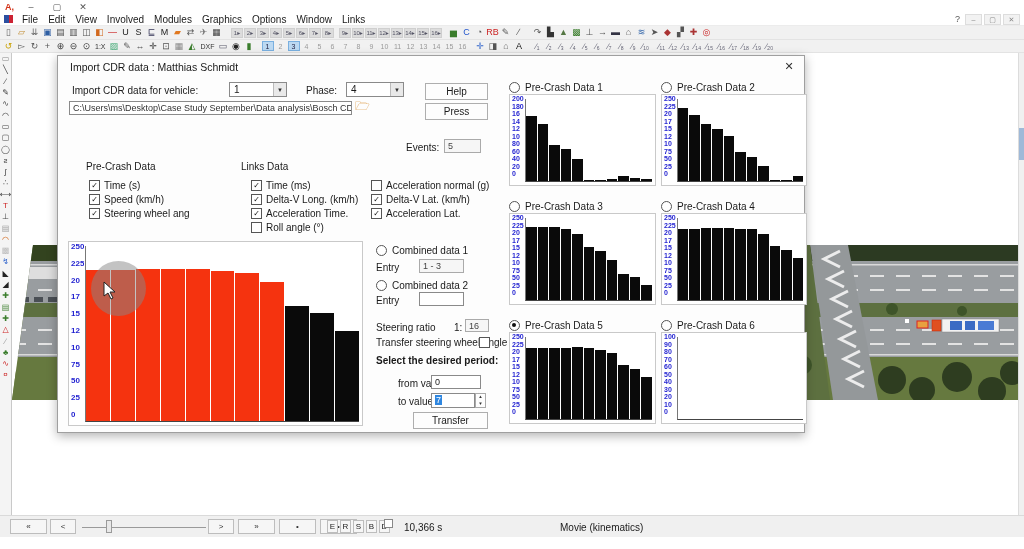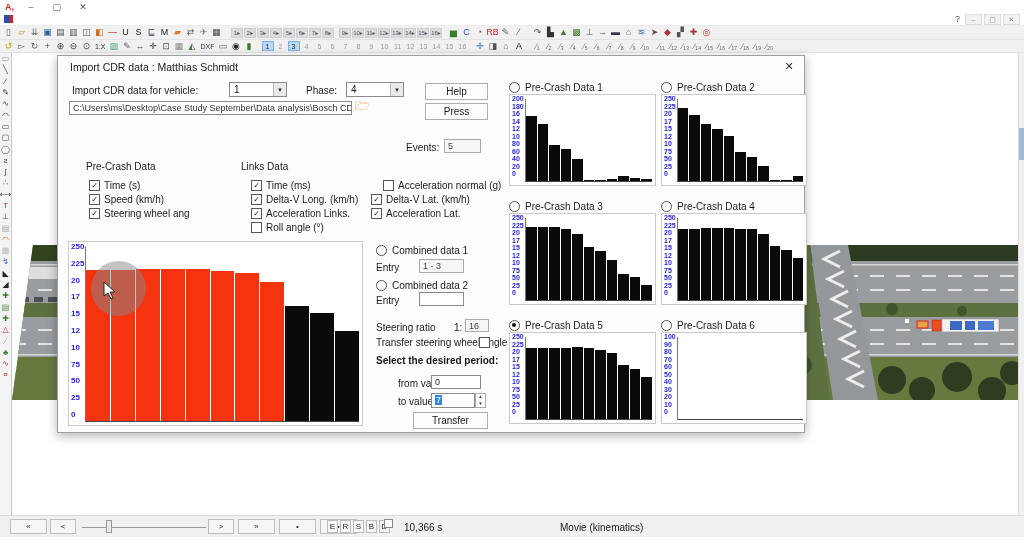--- a/index.html
+++ b/index.html
@@ -85,20 +85,31 @@
 
   <div class="titlebar">
     <span class="app-ico">A,</span>
     <span class="cap-btn">–</span>
     <span class="cap-btn">▢</span>
     <span class="cap-btn">✕</span>
   </div>
 
   <div class="menubar">
     <span class="mdi-ico"></span>
+    <span id="menu-items" style="display:flex;">
+        <span class="menu-item">File</span>
+        <span class="menu-item">Edit</span>
+        <span class="menu-item">View</span>
+        <span class="menu-item">Involved</span>
+        <span class="menu-item">Modules</span>
+        <span class="menu-item">Graphics</span>
+        <span class="menu-item">Options</span>
+        <span class="menu-item">Window</span>
+        <span class="menu-item">Links</span>
+      </span>
     <span class="menubar-right">
       <span style="font-size:9px;color:#555;margin-right:3px;">?</span>
       <span class="mdi-btn">–</span>
       <span class="mdi-btn">▢</span>
       <span class="mdi-btn">✕</span>
     </span>
   </div>
 
   <div class="toolbar tb1" id="toolbar1">
       <span class="tb-icon" style="color: rgb(102, 102, 102);">▯</span>
@@ -533,29 +544,29 @@
         <div class="chk-row" style="left: 193px; top: 124px;">
           <span class="chk">✓</span>
           <span>Time (ms)</span>
         </div>
         <div class="chk-row" style="left: 193px; top: 138px;">
           <span class="chk">✓</span>
           <span>Delta-V Long. (km/h)</span>
         </div>
         <div class="chk-row" style="left: 193px; top: 152px;">
           <span class="chk">✓</span>
-          <span>Acceleration Links.</span>
+          <span>Acceleration Time.</span>
         </div>
         <div class="chk-row" style="left: 193px; top: 166px;">
           <span class="chk"></span>
           <span>Roll angle (°)</span>
         </div>
       </div>
     <div id="chk-col3">
-        <div class="chk-row" style="left: 325px; top: 124px;">
+        <div class="chk-row" style="left: 313px; top: 124px;">
           <span class="chk"></span>
           <span>Acceleration normal (g)</span>
         </div>
         <div class="chk-row" style="left: 313px; top: 138px;">
           <span class="chk">✓</span>
           <span>Delta-V Lat. (km/h)</span>
         </div>
         <div class="chk-row" style="left: 313px; top: 152px;">
           <span class="chk">✓</span>
           <span>Acceleration Lat.</span>

